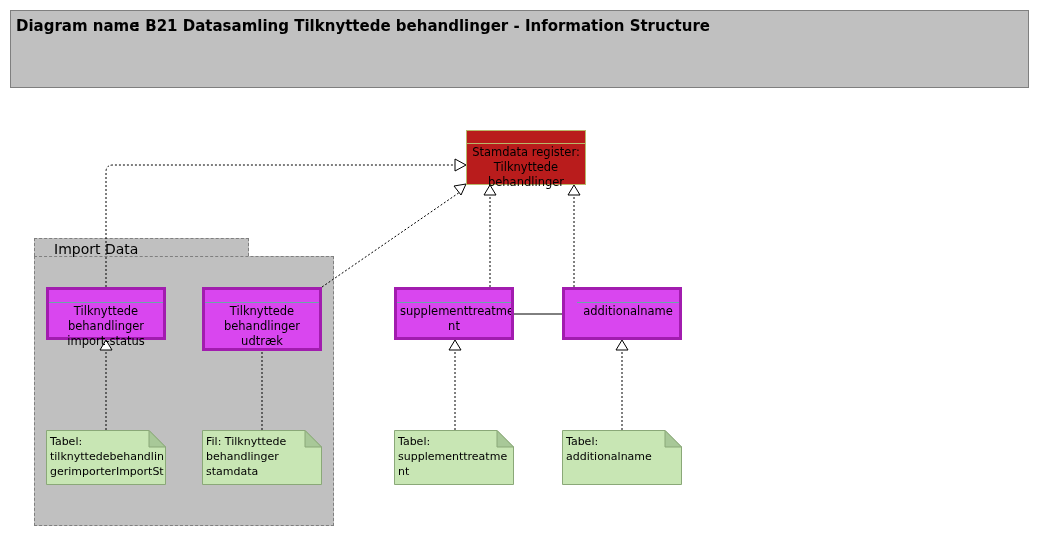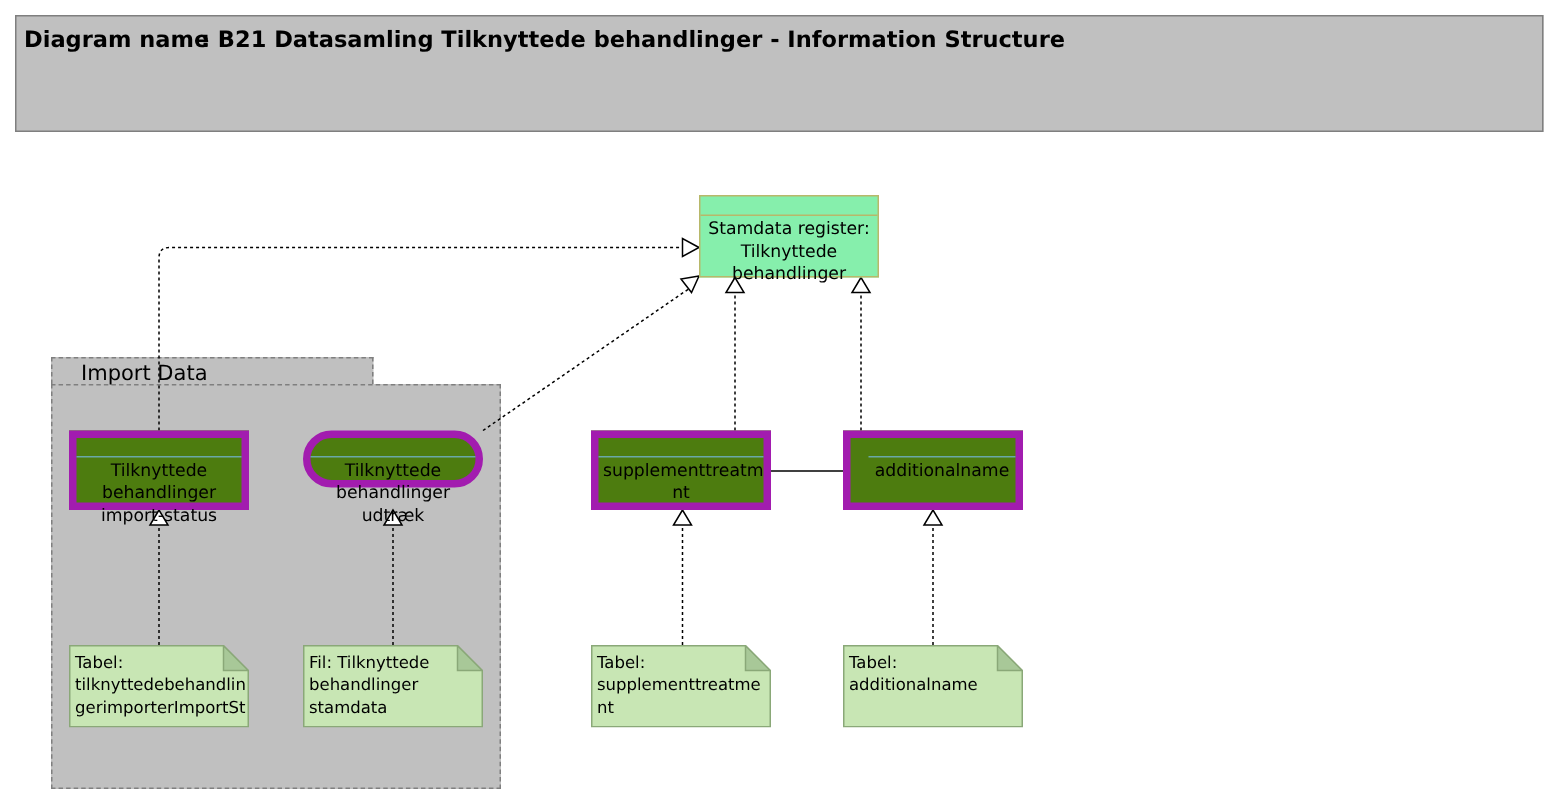--- a/index.html
+++ b/index.html
@@ -13,23 +13,23 @@
   .header .row2 { top:28px; }
   svg.links { position:absolute; left:0; top:0; }
   .group-tab { position:absolute; left:34px; top:238px; width:215px; height:18px;
                background:#c0c0c0; border:1px dashed #7f7f7f; border-bottom:none; box-sizing:border-box; }
   .group-body { position:absolute; left:34px; top:256px; width:300px; height:270px;
                 background:#c0c0c0; border:1px dashed #7f7f7f; box-sizing:border-box; }
   .group-label { position:absolute; left:54px; top:241px; font-size:14px; color:#000; }
   .box { position:absolute; box-sizing:border-box; font-size:11.5px; color:#000; text-align:center; line-height:15px; }
   .box .band { height:12px; border-bottom:1px solid; }
   .box .txt { padding:1px 3px 0 3px; overflow:hidden; }
-  .yellow { background:#86efac; border:1px solid #b8b86a; }
+  .yellow { background:#b91c1c; border:1px solid #b8b86a; }
   .yellow .band { border-color:#b8b86a; }
-  .cyan { background:#4d7c0f; border:5px solid #a21caf; }
+  .cyan { background:#d946ef; border:3px solid #a21caf; }
   .cyan .band { border-color:#6aa8a8; }
   .note { position:absolute; box-sizing:border-box; font-size:11px; color:#000; text-align:left; line-height:15px; }
   .note svg { position:absolute; left:0; top:0; }
   .note .txt { position:relative; padding:4px 6px 0 4px; }
 </style>
 </head>
 <body>
 
 <div class="header">
   <div class="row row1"><span class="lbl">Diagram name</span><span>: B21 Datasamling Tilknyttede behandlinger - Information Structure</span></div>
@@ -65,21 +65,21 @@
 
 <div class="box yellow" style="left:466px;top:130px;width:120px;height:55px;">
   <div class="band"></div>
   <div class="txt">Stamdata register: Tilknyttede behandlinger</div>
 </div>
 
 <div class="box cyan" style="left:46px;top:287px;width:120px;height:53px;">
   <div class="band"></div>
   <div class="txt">Tilknyttede behandlinger import-status</div>
 </div>
-<div class="box cyan" style="left:202px;top:287px;width:120px;height:38px;border-radius:19px;">
+<div class="box cyan" style="left:202px;top:287px;width:120px;height:64px;">
   <div class="band"></div>
   <div class="txt">Tilknyttede behandlinger udtræk</div>
 </div>
 <div class="box cyan" style="left:394px;top:287px;width:120px;height:53px;">
   <div class="band"></div>
   <div class="txt">supplementtreatme nt</div>
 </div>
 <div class="box cyan" style="left:562px;top:287px;width:120px;height:53px;padding-left:12px;">
   <div class="band"></div>
   <div class="txt">additionalname</div>

